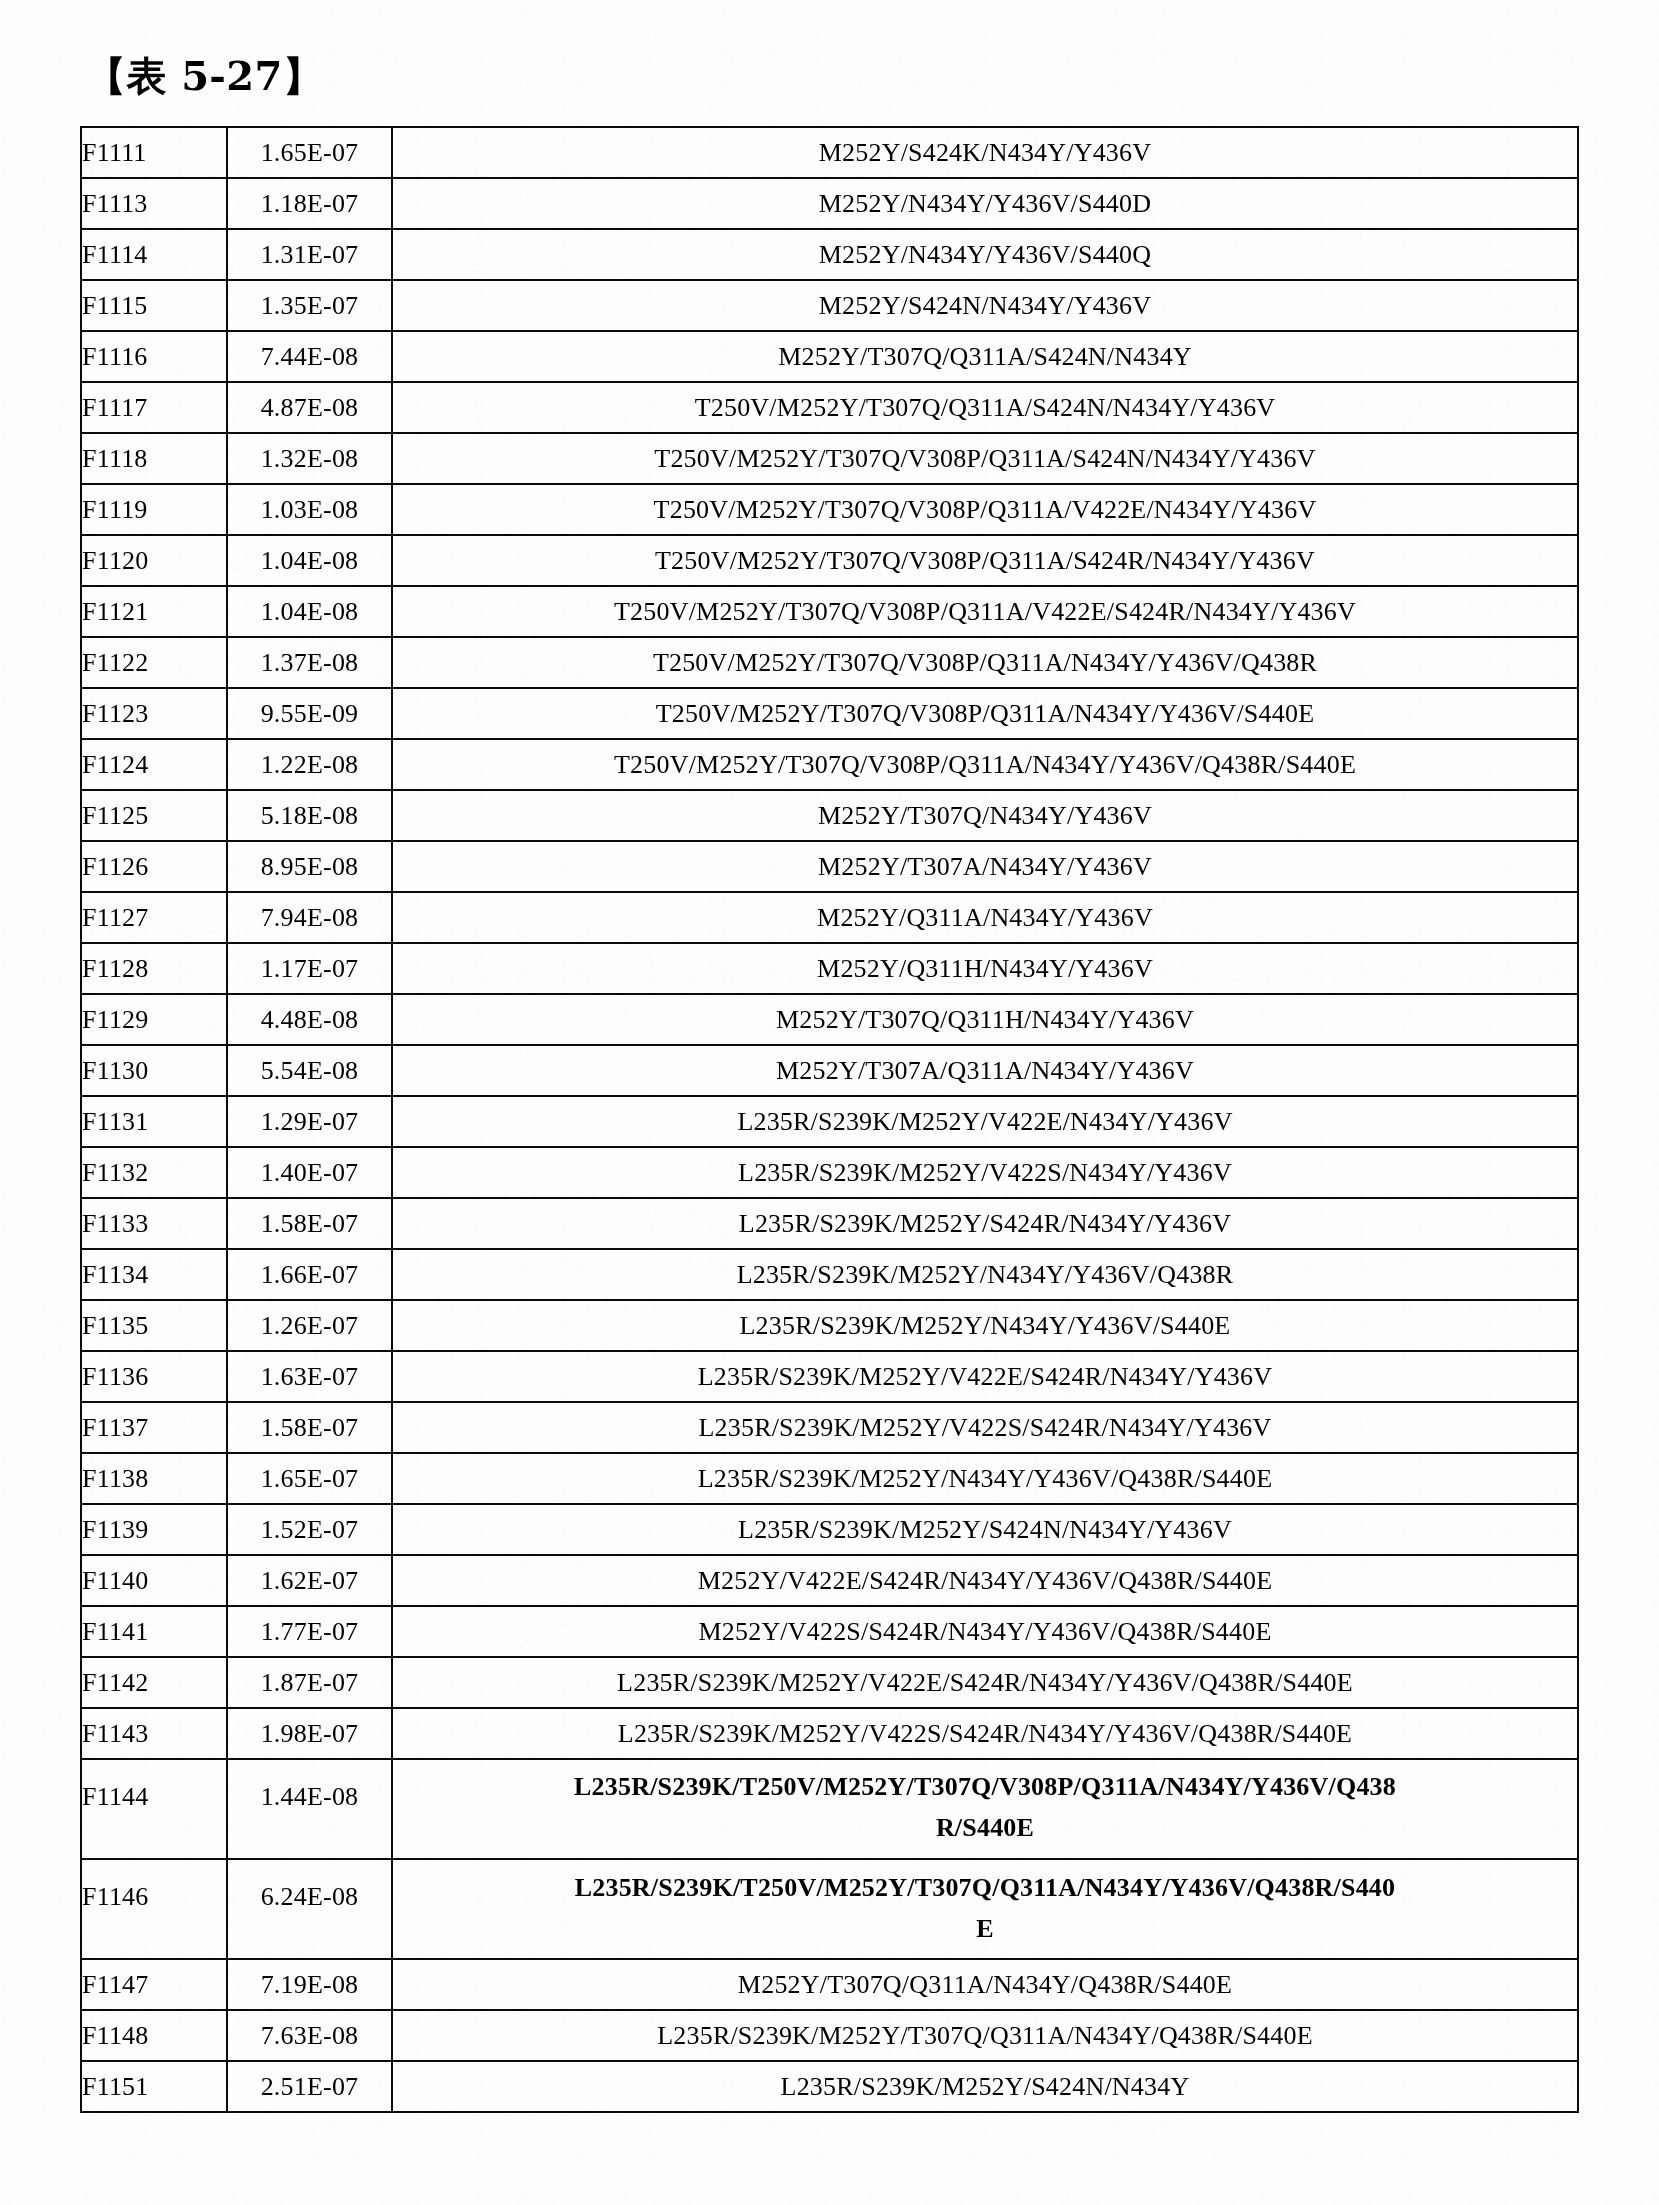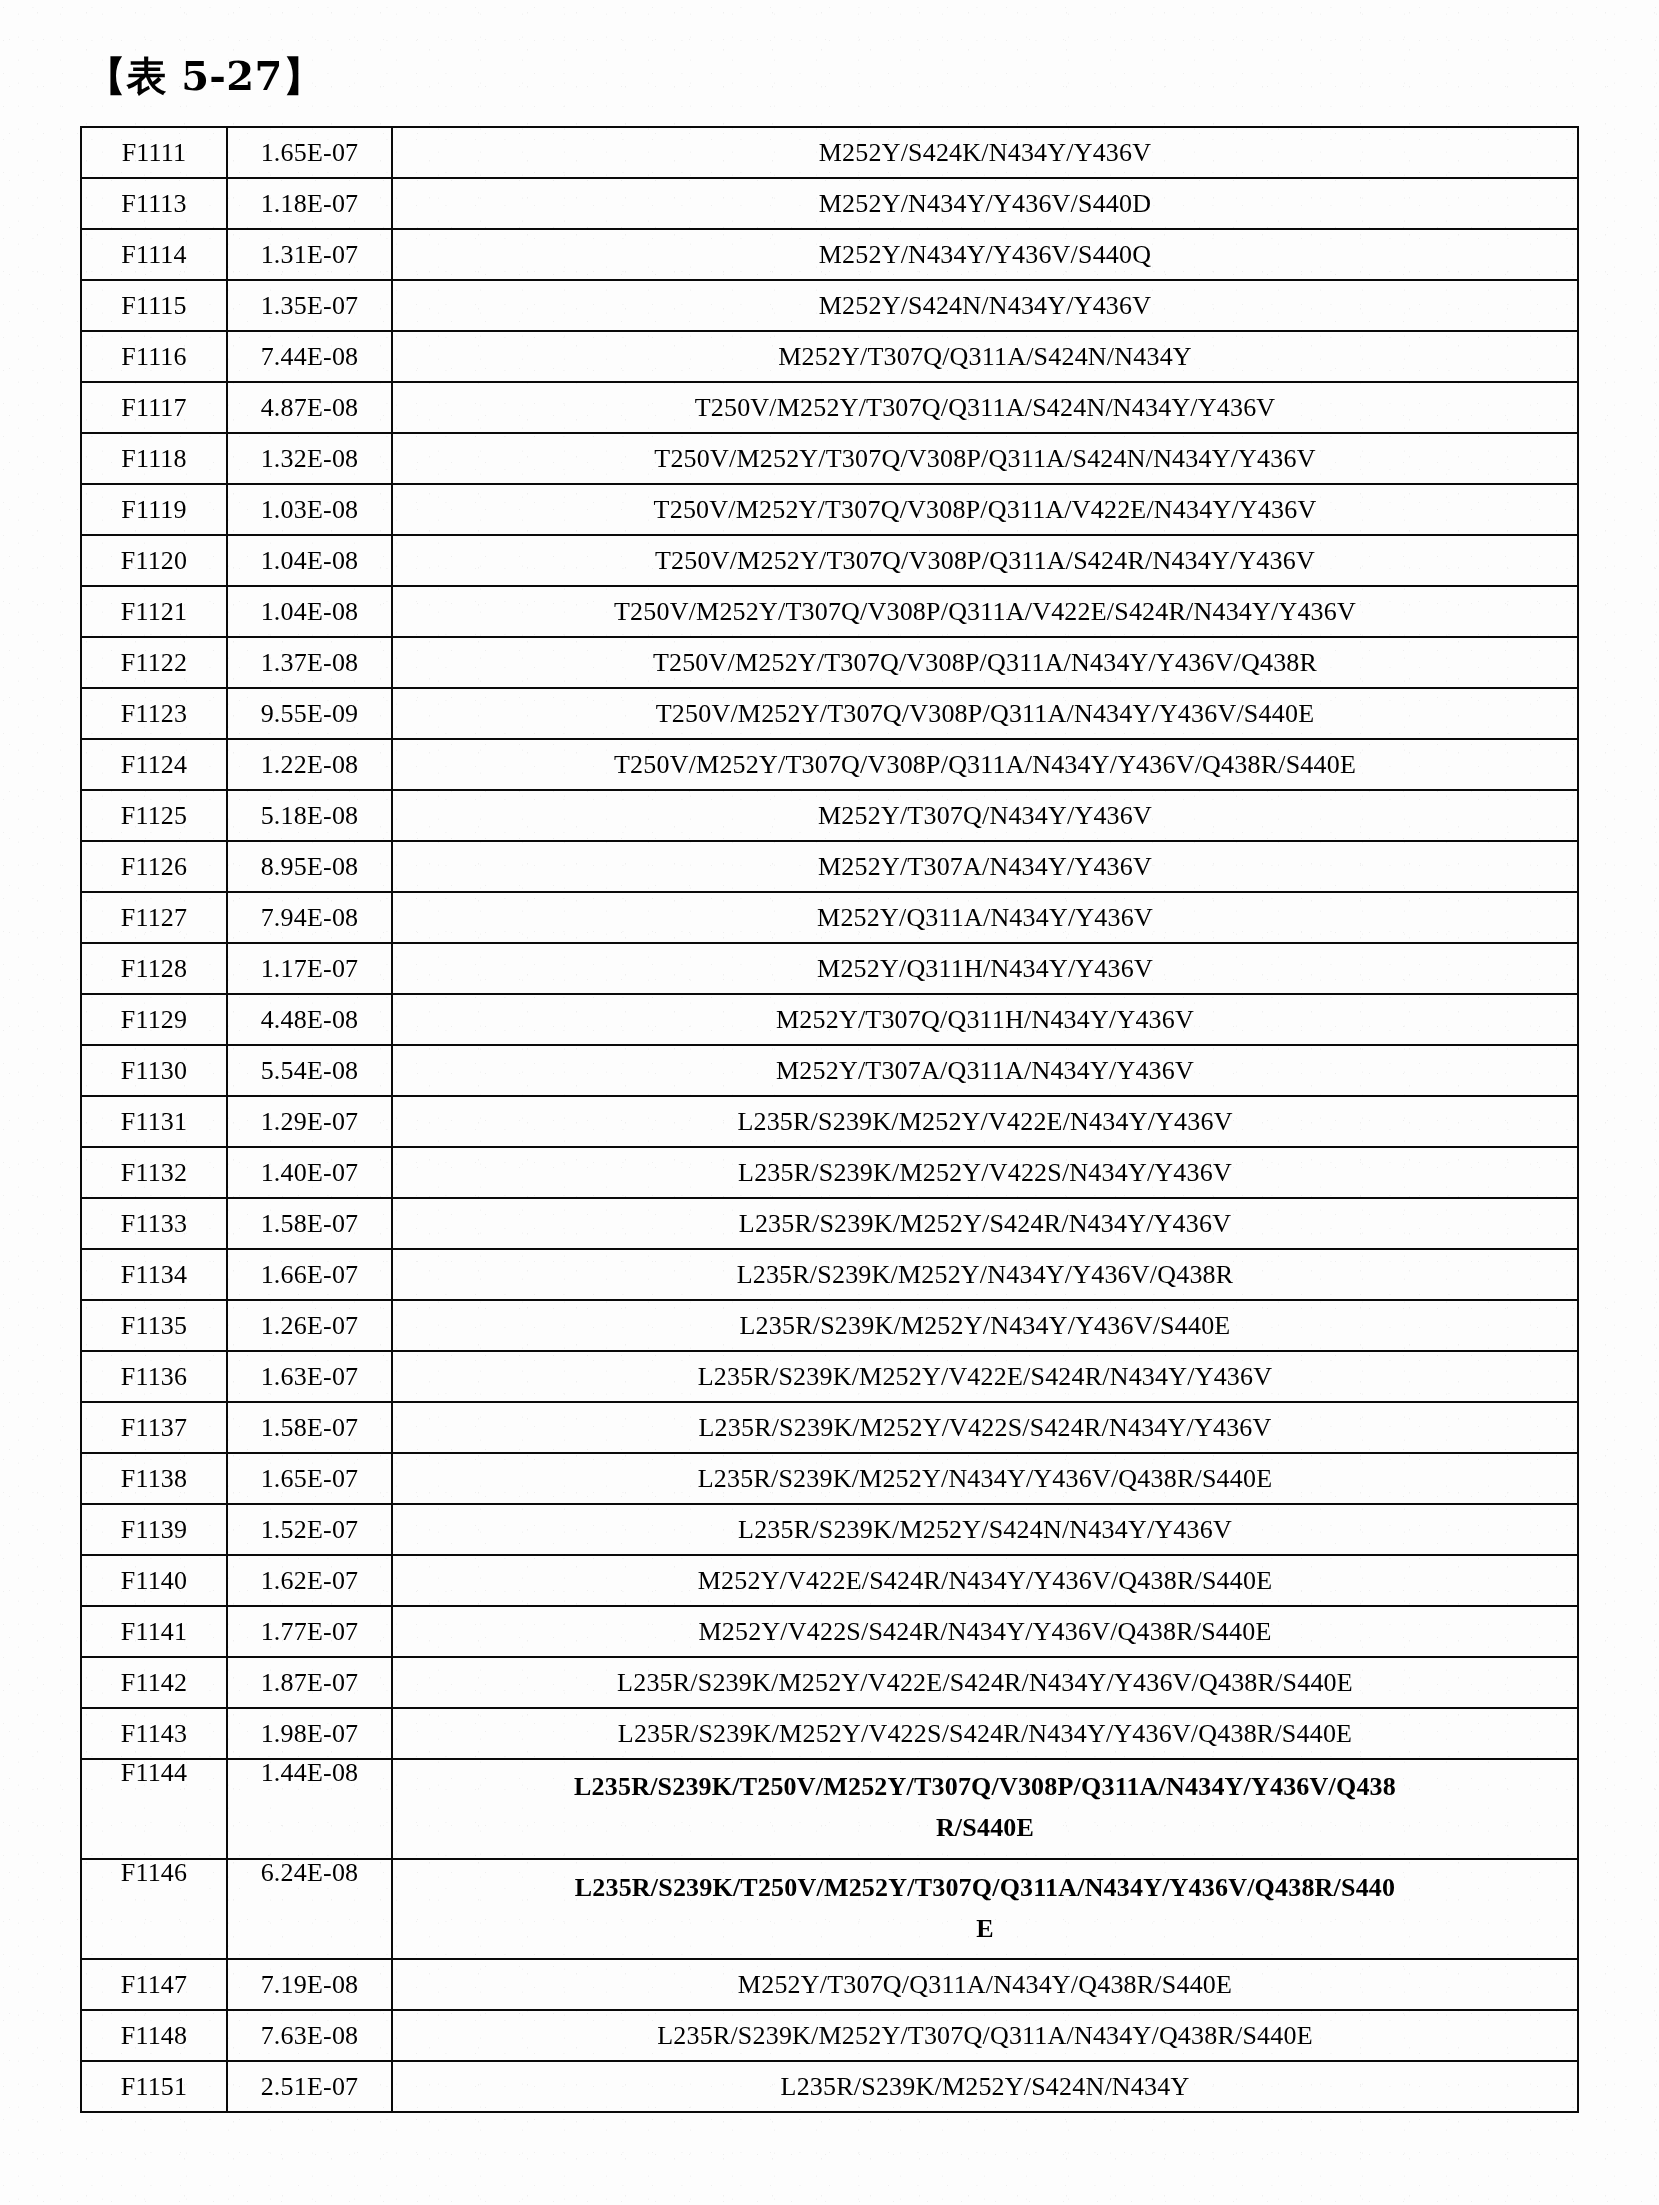--- a/index.html
+++ b/index.html
@@ -48,38 +48,38 @@
     border: 2.4px solid #0a0a0a;
     padding: 0;
     vertical-align: middle;
     font-size: 26px;
     line-height: 1.0;
     font-family: "Liberation Serif", "DejaVu Serif", serif;
     letter-spacing: 0.2px;
   }
   td.c-id {
     width: 144px;
-    text-align: center;
+    text-align: left;
     height: 49px;
     padding: 4.8px 0 6.4px 0;
   }
   td.c-val {
     width: 163px;
     text-align: center;
     padding: 4.8px 0 6.4px 0;
   }
   td.c-mut {
     text-align: center;
     padding: 4.8px 0 6.4px 11px;
     white-space: pre-line;
   }
   tr.two-line td.c-id,
   tr.two-line td.c-val {
     vertical-align: top;
-    padding-top: 0;
+    padding-top: 24px;
   }
   tr.two-line td.c-mut {
     line-height: 1.58;
     padding-top: 6.4px;
     padding-bottom: 9.6px;
     font-weight: bold;
   }
   .grain {
     position: absolute;
     inset: 0;

